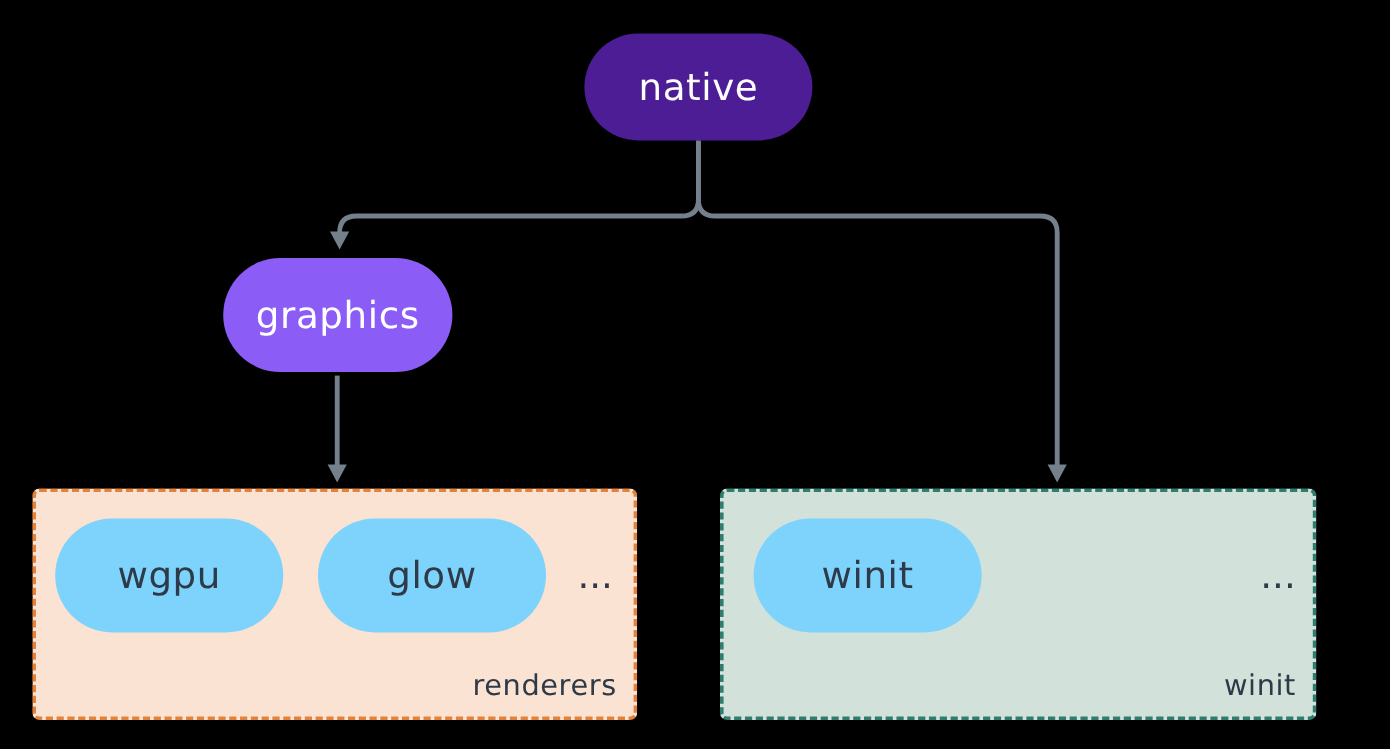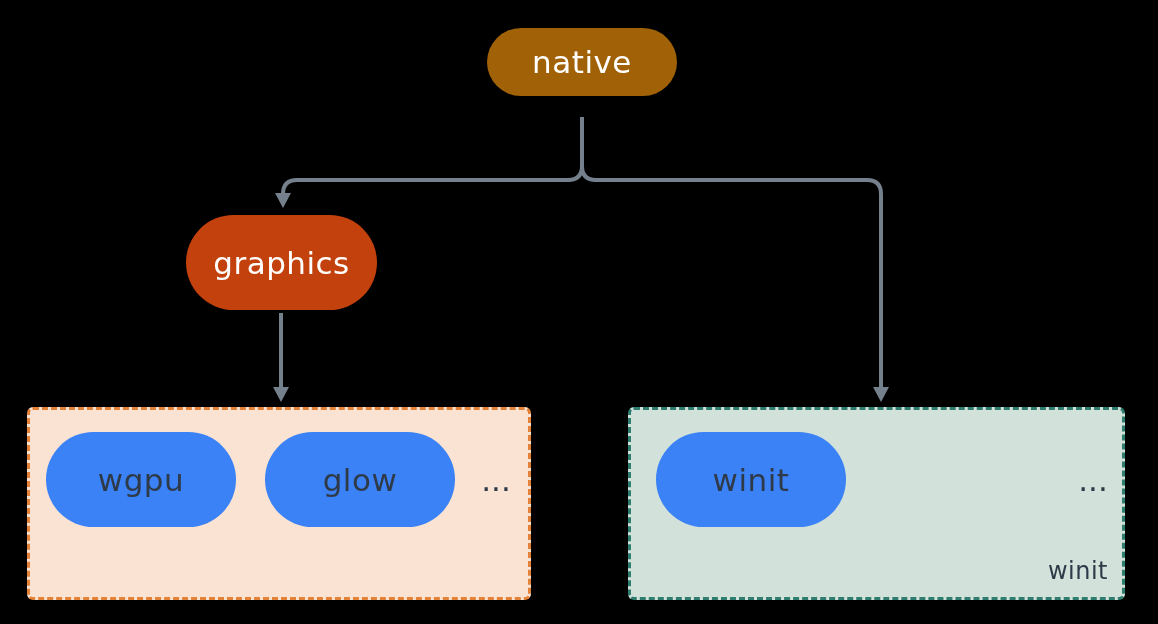--- a/index.html
+++ b/index.html
@@ -36,58 +36,58 @@
     align-items: center;
     justify-content: center;
     color: #ffffff;
     font-size: 31px;
     letter-spacing: 0.5px;
   }
   .node-native {
     left: 487px;
     top: 28px;
     width: 190px;
-    height: 68px;
-    background: #a16207;
+    height: 89px;
+    background: #4c1d95;
     border-radius: 45px;
   }
   .node-graphics {
     left: 186px;
     top: 215px;
     width: 191px;
     height: 95px;
-    background: #c2410c;
+    background: #8b5cf6;
     border-radius: 48px;
   }
   .group {
     position: absolute;
     top: 407px;
     height: 193px;
     box-sizing: border-box;
     border-radius: 6px;
   }
   .group-renderers {
     left: 27px;
     width: 504px;
     background: #fae3d3;
     border: 3px dashed #e5823a;
   }
   .group-shells {
-    left: 628px;
+    left: 600px;
     width: 497px;
     background: #d2e1da;
     border: 3px dashed #2e7d6e;
     text-decoration: underline;
   }
   .pill {
     position: absolute;
     top: 22px;
     width: 190px;
     height: 95px;
-    background: #3b82f6;
+    background: #7dd3fc;
     border-radius: 48px;
     display: flex;
     align-items: center;
     justify-content: center;
     color: #2f3a48;
     font-size: 31px;
     letter-spacing: 0.5px;
   }
   .pill-1 { left: 16px; }
   .pill-2 { left: 235px; }
@@ -136,20 +136,21 @@
   </div>
 
   <div class="group group-renderers">
     <div class="pill pill-1">
       <span>wgpu</span>
     </div>
     <div class="pill pill-2">
       <span>glow</span>
     </div>
     <div class="ellipsis ellipsis-renderers">...</div>
+    <div class="group-label">renderers</div>
   </div>
 
   <div class="group group-shells">
     <div class="pill pill-1" style="left:25px;">
       <span>winit</span>
     </div>
     <div class="ellipsis ellipsis-shells">...</div>
     <div class="group-label">winit</div>
   </div>
 

